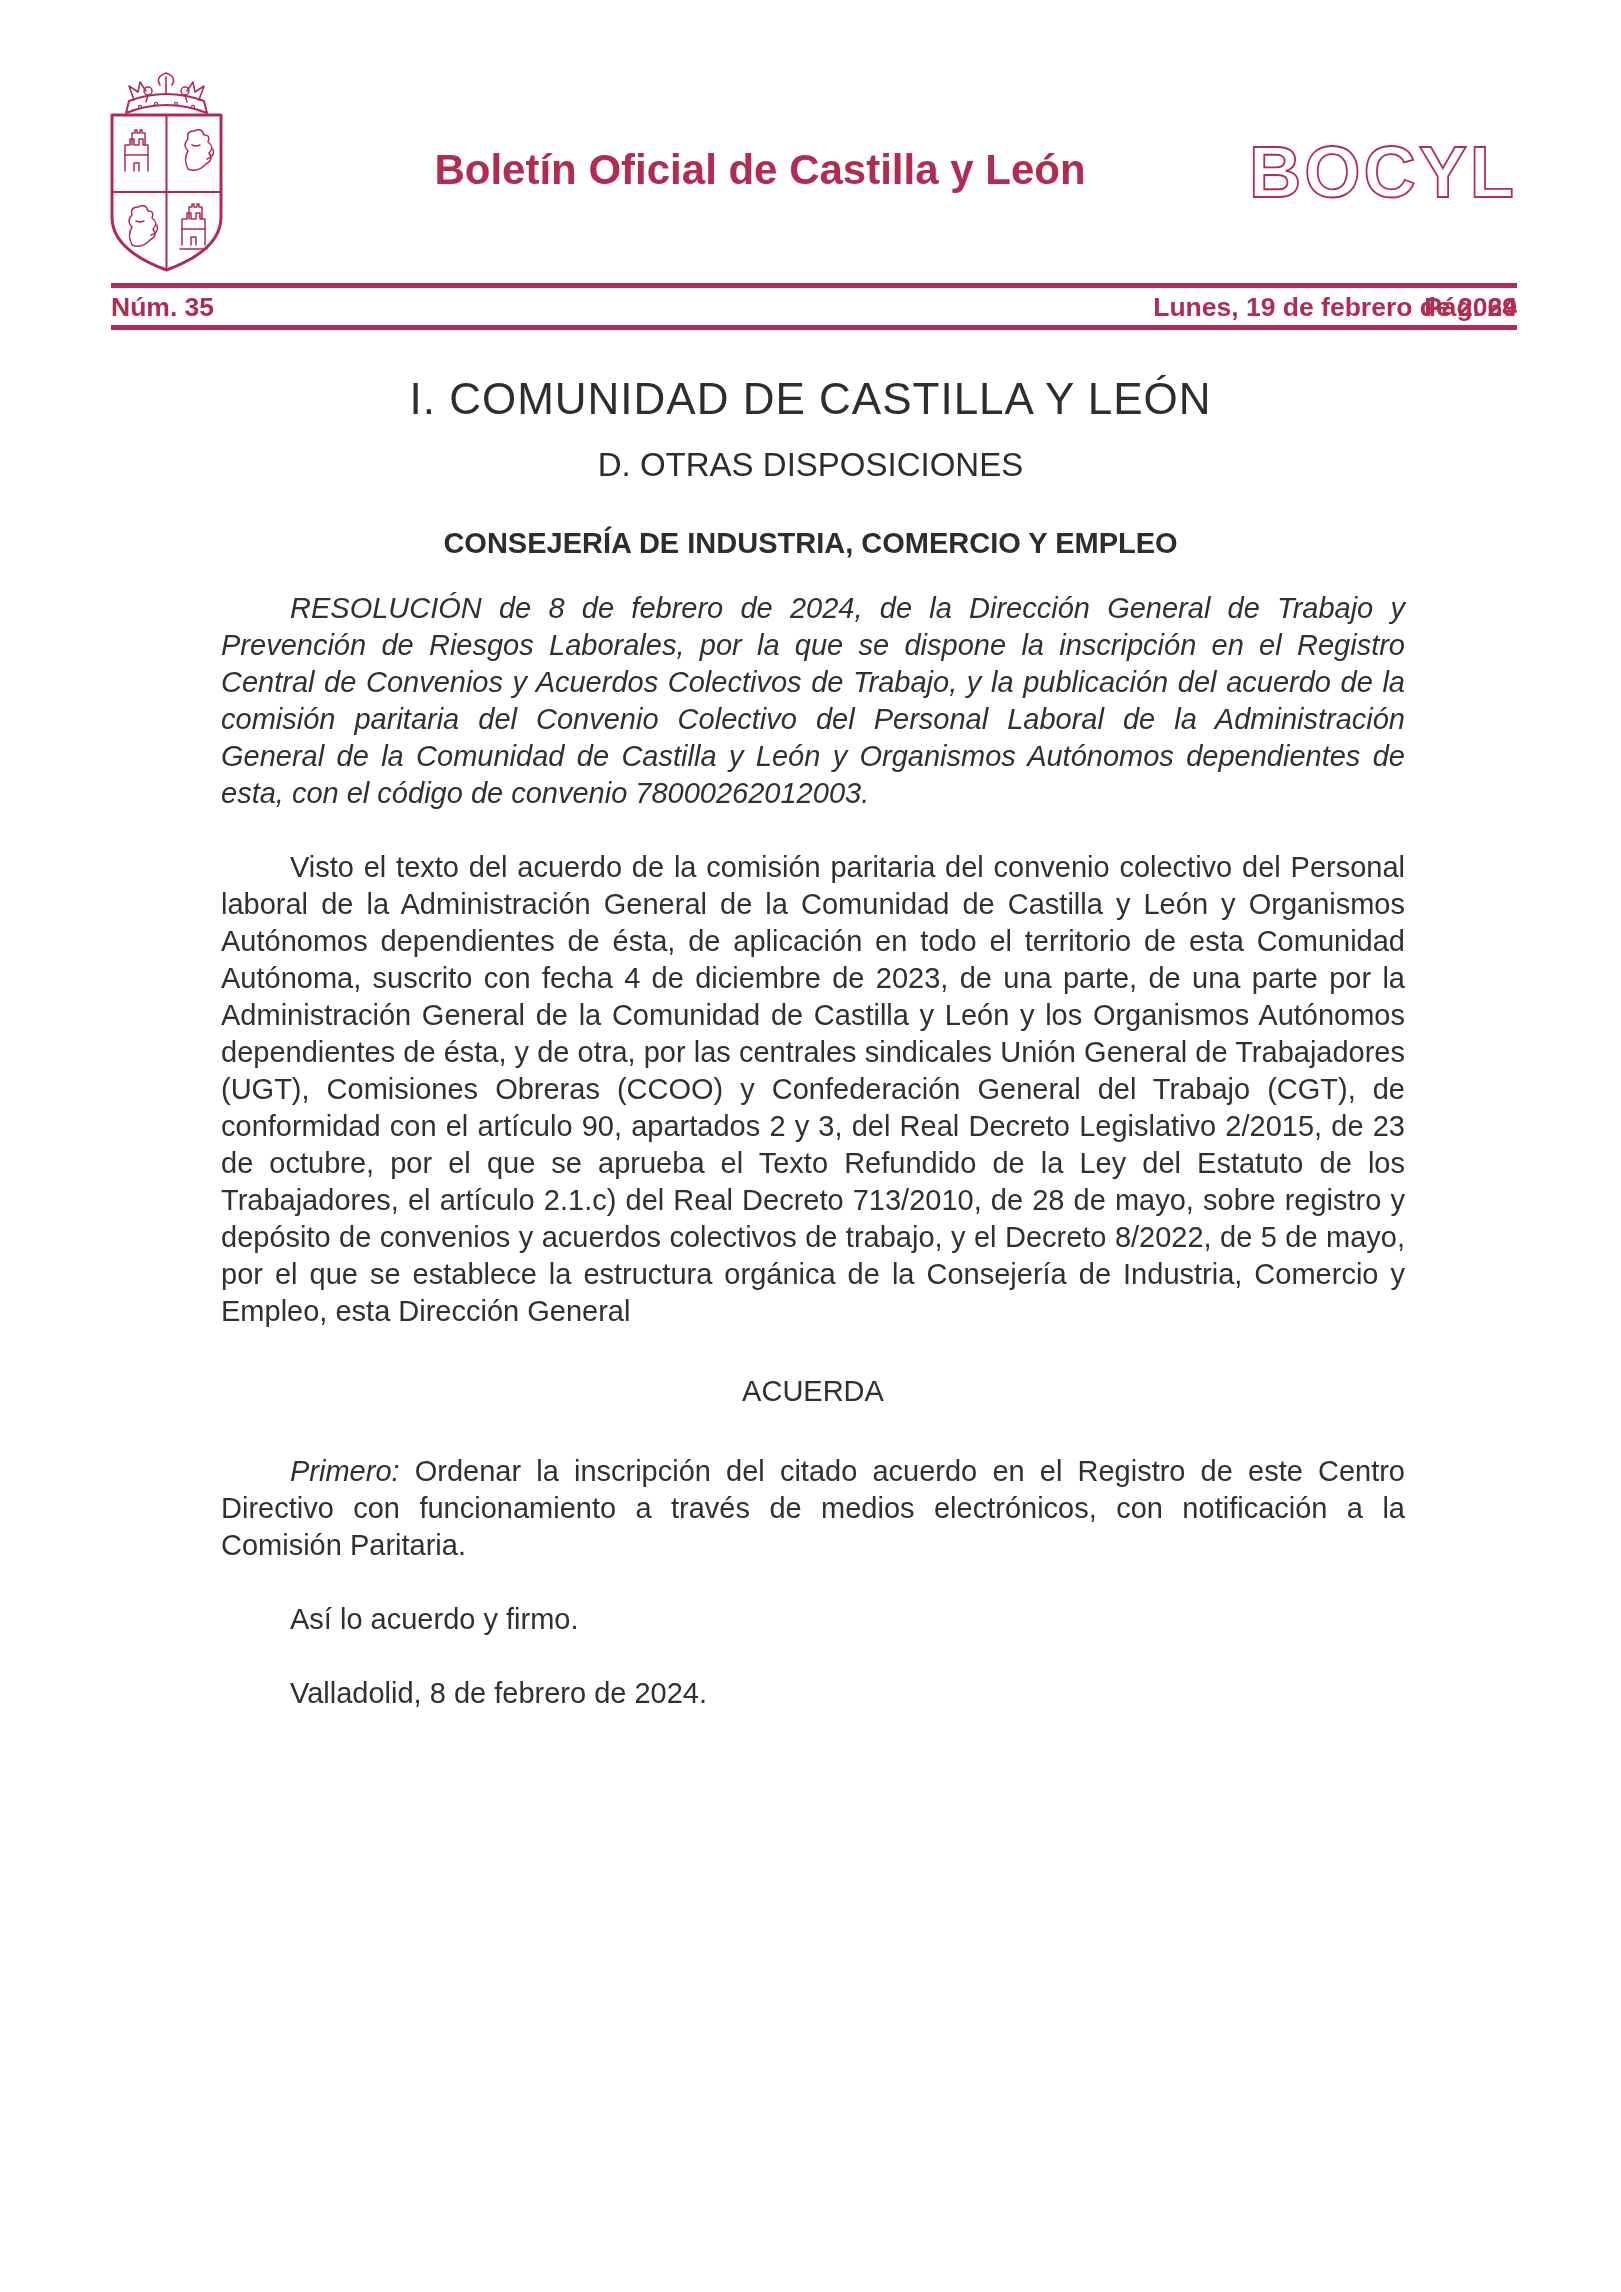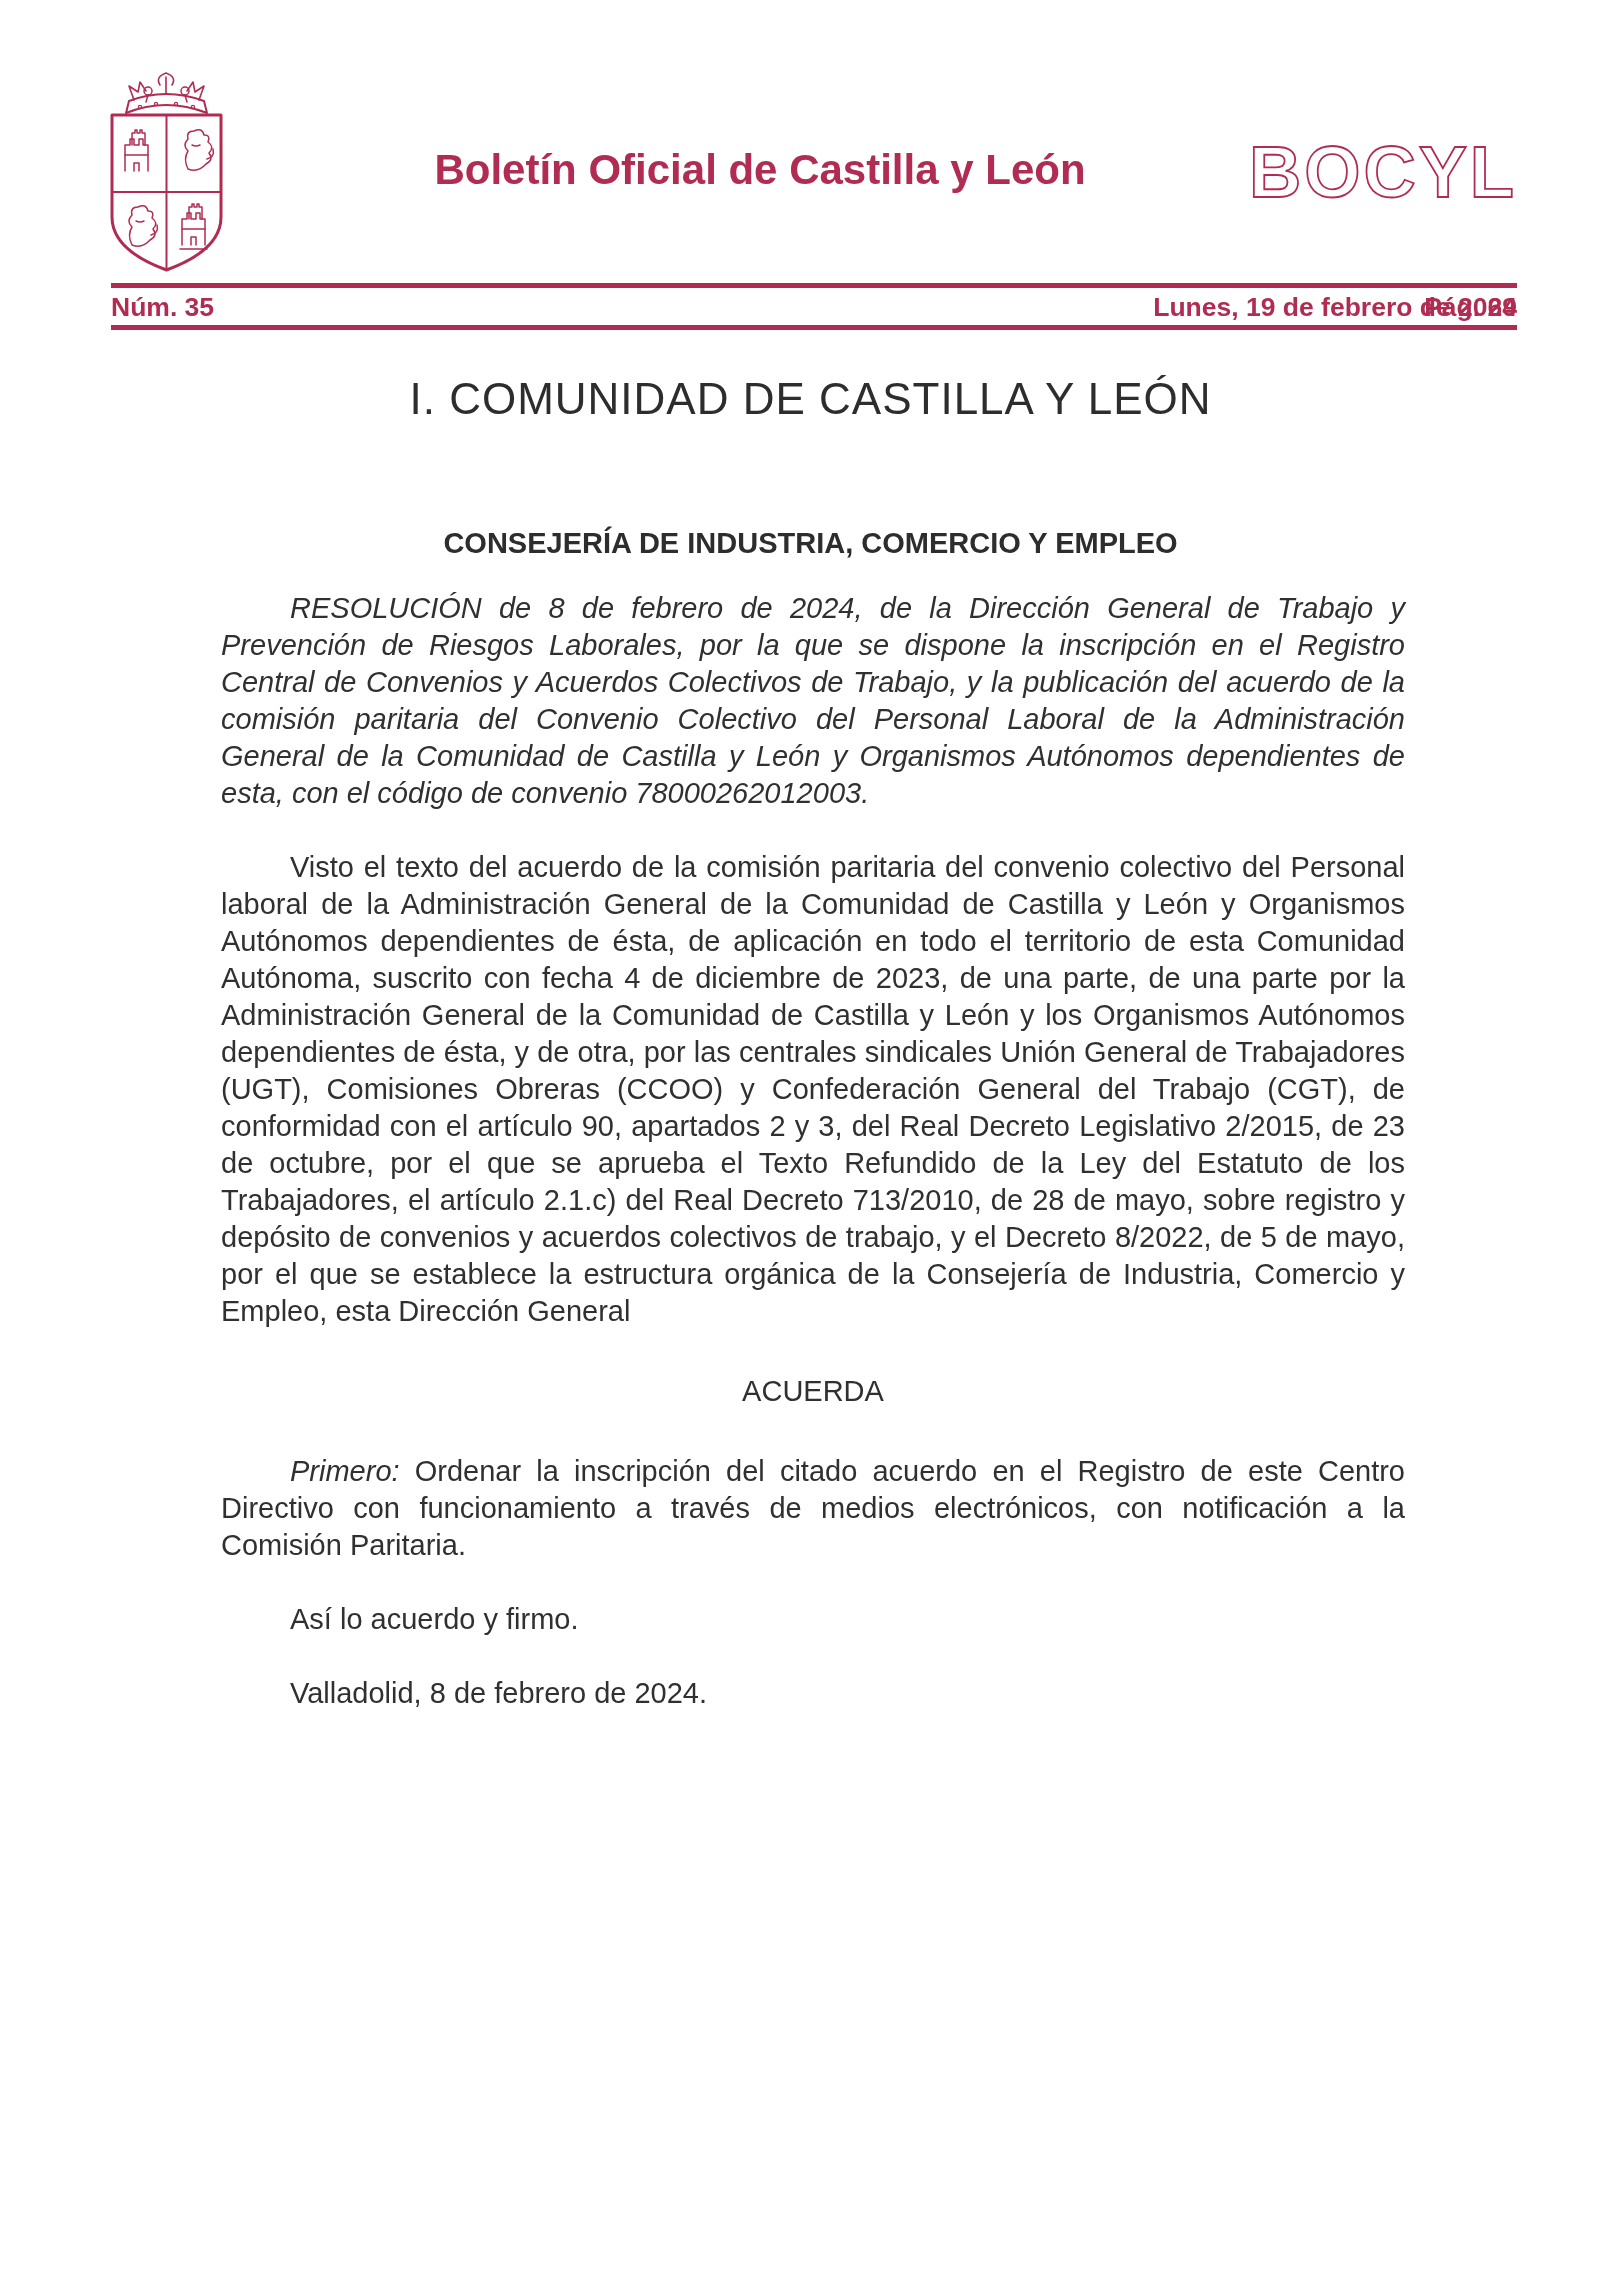--- a/index.html
+++ b/index.html
@@ -132,20 +132,21 @@
 
   <div class="rule rule-top"></div>
   <div class="issue-bar">
     <span>Núm. 35</span>
     <span class="center">Lunes, 19 de febrero de 2024</span>
     <span>Pág. 69</span>
   </div>
   <div class="rule rule-bottom"></div>
 
   <div class="h-section">I. COMUNIDAD DE CASTILLA Y LEÓN</div>
+  <div class="h-subsection">D. OTRAS DISPOSICIONES</div>
   <div class="h-department">CONSEJERÍA DE INDUSTRIA, COMERCIO Y EMPLEO</div>
 
   <div class="doc-body">
     <p class="p-italic">RESOLUCIÓN de 8 de febrero de 2024, de la Dirección General de Trabajo y Prevención de Riesgos Laborales, por la que se dispone la inscripción en el Registro Central de Convenios y Acuerdos Colectivos de Trabajo, y la publicación del acuerdo de la comisión paritaria del Convenio Colectivo del Personal Laboral de la Administración General de la Comunidad de Castilla y León y Organismos Autónomos dependientes de esta, con el código de convenio 78000262012003.</p>
     <p>Visto el texto del acuerdo de la comisión paritaria del convenio colectivo del Personal laboral de la Administración General de la Comunidad de Castilla y León y Organismos Autónomos dependientes de ésta, de aplicación en todo el territorio de esta Comunidad Autónoma, suscrito con fecha 4 de diciembre de 2023, de una parte, de una parte por la Administración General de la Comunidad de Castilla y León y los Organismos Autónomos dependientes de ésta, y de otra, por las centrales sindicales Unión General de Trabajadores (UGT), Comisiones Obreras (CCOO) y Confederación General del Trabajo (CGT), de conformidad con el artículo 90, apartados 2 y 3, del Real Decreto Legislativo 2/2015, de 23 de octubre, por el que se aprueba el Texto Refundido de la Ley del Estatuto de los Trabajadores, el artículo 2.1.c) del Real Decreto 713/2010, de 28 de mayo, sobre registro y depósito de convenios y acuerdos colectivos de trabajo, y el Decreto 8/2022, de 5 de mayo, por el que se establece la estructura orgánica de la Consejería de Industria, Comercio y Empleo, esta Dirección General</p>
     <p class="acuerda">ACUERDA</p>
     <p><span class="it">Primero:</span><span> Ordenar la inscripción del citado acuerdo en el Registro de este Centro Directivo con funcionamiento a través de medios electrónicos, con notificación a la Comisión Paritaria.</span></p>
     <p>Así lo acuerdo y firmo.</p>
     <p>Valladolid, 8 de febrero de 2024.</p>
 

